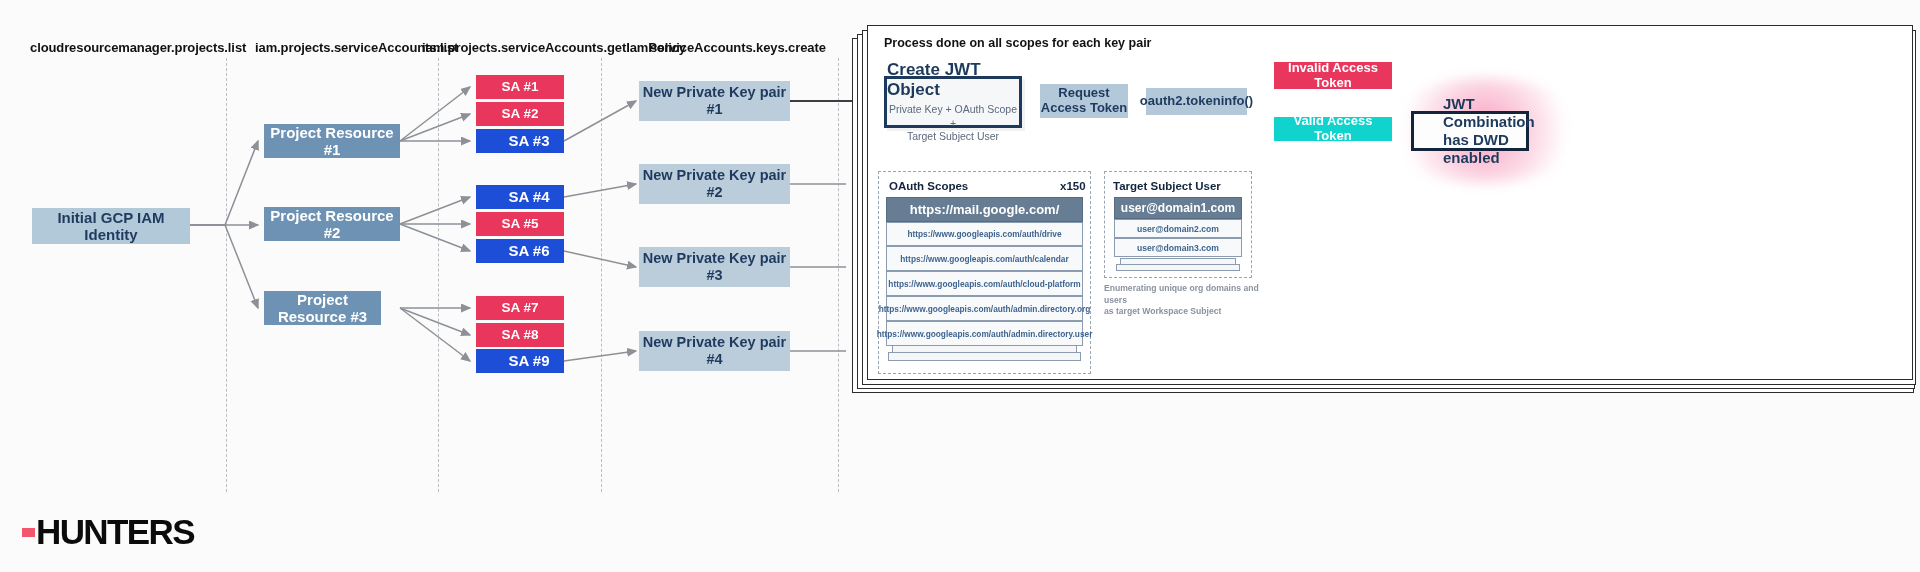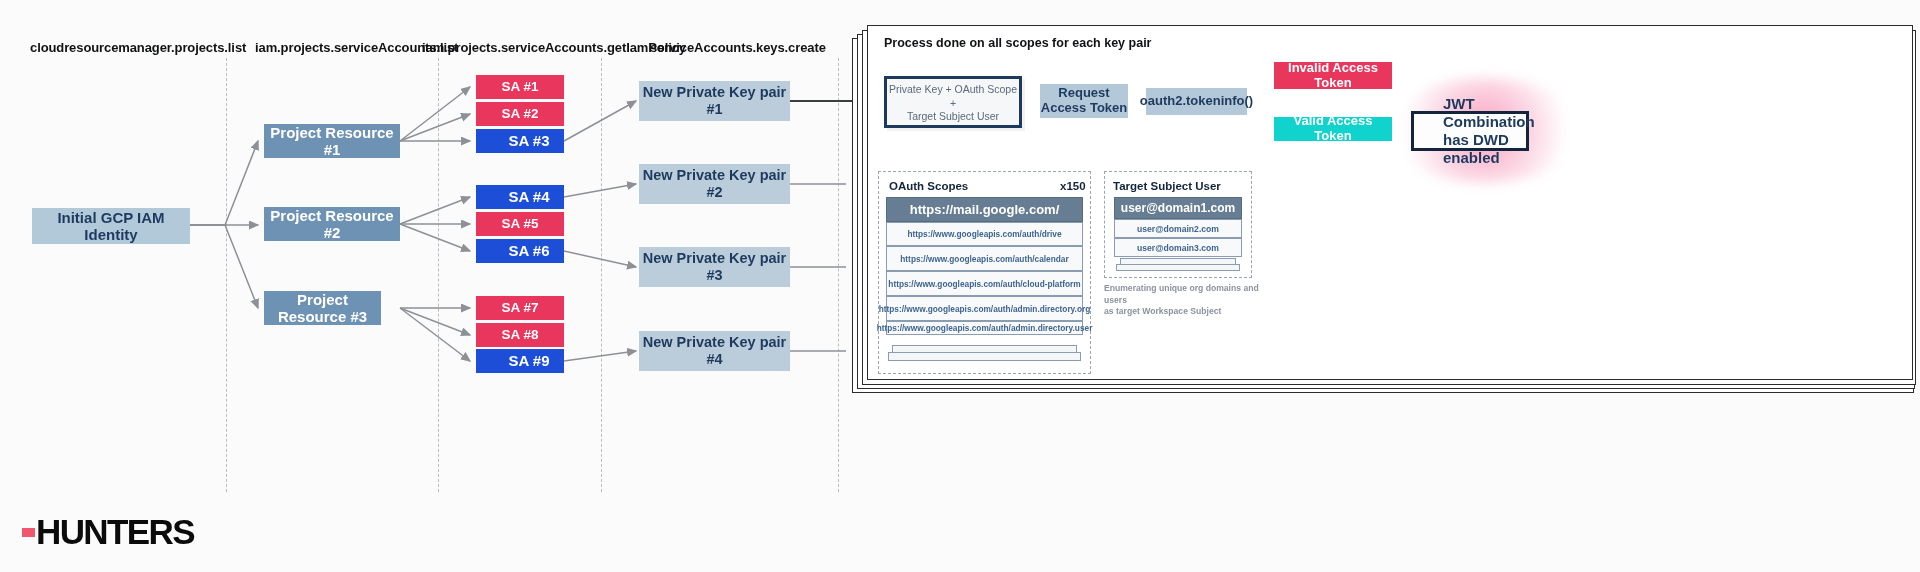--- a/index.html
+++ b/index.html
@@ -190,20 +190,21 @@
   <div class="node node-key" style="left:639px; top:331px; width:151px; height:40px">New Private Key pair #4</div>
 
   <div class="stack-card" style="left:852px; top:38px; width:1062px; height:355px"></div>
   <div class="stack-card" style="left:857px; top:34px; width:1058px; height:355px"></div>
   <div class="stack-card" style="left:862px; top:30px; width:1054px; height:355px"></div>
   <div class="panel-main" style="left:867px; top:25px; width:1046px; height:355px"></div>
 
   <div class="panel-title" style="left:884px; top:36px">Process done on all scopes for each key pair</div>
 
   <div class="jwt-box" style="left:884px; top:76px; width:138px; height:52px">
+    <div class="jwt-title">Create JWT Object</div>
     <div class="jwt-sub">
       <div>Private Key + OAuth Scope +</div>
       <div>Target Subject User</div>
     </div>
   </div>
 
   <div class="node node-step" style="left:1040px; top:84px; width:88px; height:34px; flex-direction:column">
     <span>Request</span>
     <span>Access Token</span>
   </div>
@@ -228,21 +229,21 @@
 
   <div class="stack-shadow" style="left:892px; top:345px; width:185px; height:9px"></div>
   <div class="stack-shadow" style="left:888px; top:352px; width:193px; height:9px"></div>
 
   <div class="list-stack" style="left:886px; top:197px; width:197px">
     <div class="list-row head" style="height:25px">https://mail.google.com/</div>
     <div class="list-row" style="height:24px">https://www.googleapis.com/auth/drive</div>
     <div class="list-row" style="height:25px">https://www.googleapis.com/auth/calendar</div>
     <div class="list-row" style="height:25px">https://www.googleapis.com/auth/cloud-platform</div>
     <div class="list-row" style="height:25px">https://www.googleapis.com/auth/admin.directory.org</div>
-    <div class="list-row" style="height:14px">https://www.googleapis.com/auth/admin.directory.user</div>
+    <div class="list-row" style="height:25px">https://www.googleapis.com/auth/admin.directory.user</div>
   </div>
 
   <div class="dashgroup" style="left:1104px; top:171px; width:148px; height:107px"></div>
   <div class="group-label" style="left:1113px; top:180px">Target Subject User</div>
 
   <div class="stack-shadow" style="left:1120px; top:258px; width:116px; height:7px"></div>
   <div class="stack-shadow" style="left:1116px; top:264px; width:124px; height:7px"></div>
 
   <div class="list-stack" style="left:1114px; top:197px; width:128px">
     <div class="list-row head small" style="height:22px">user@domain1.com</div>

